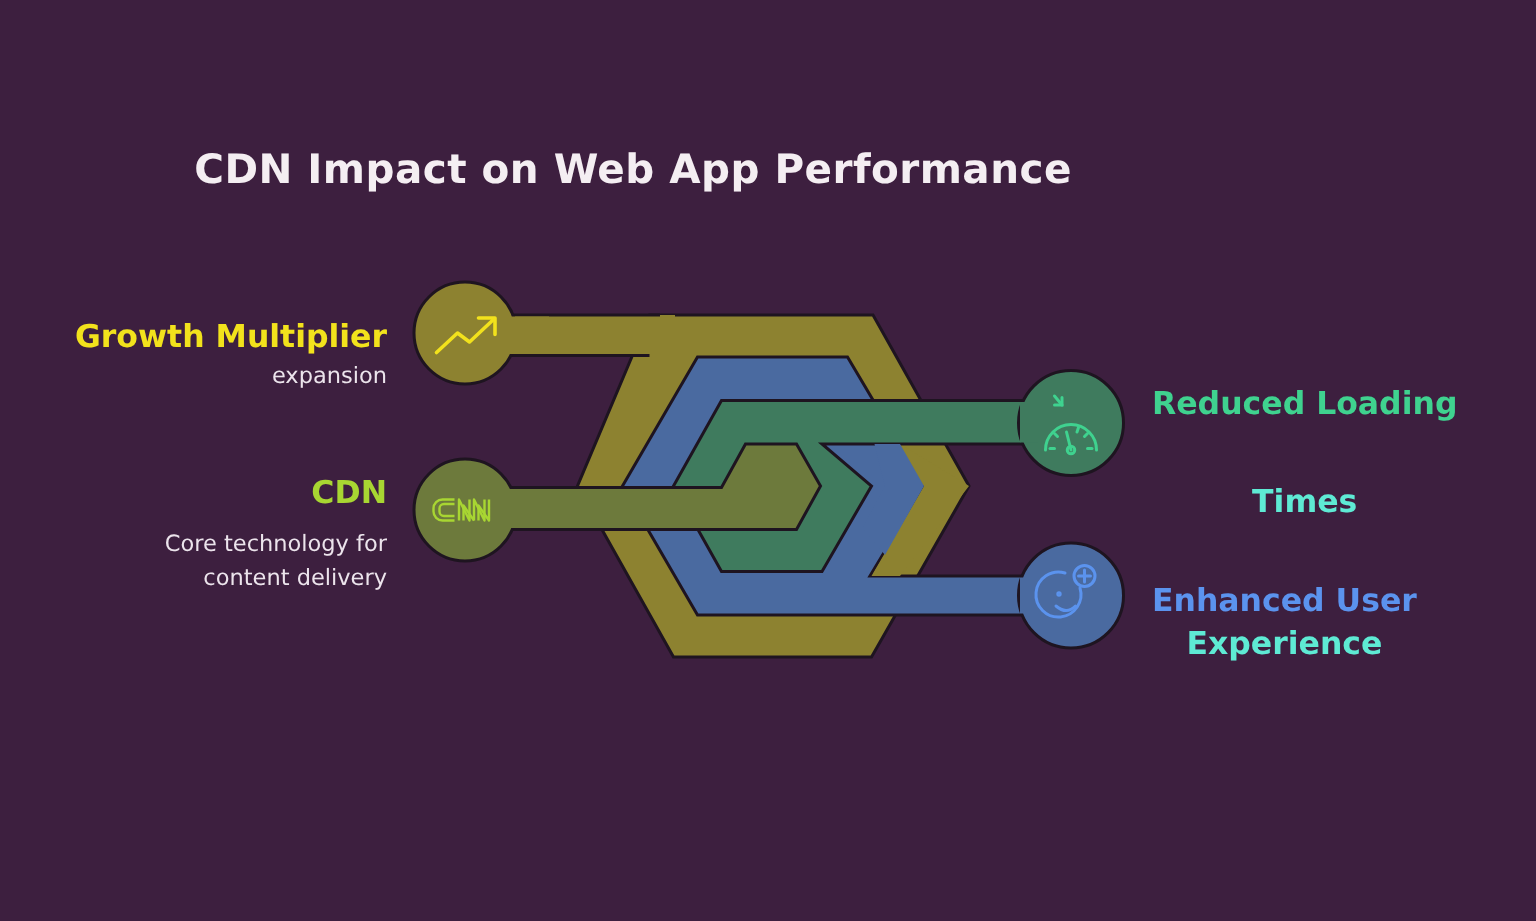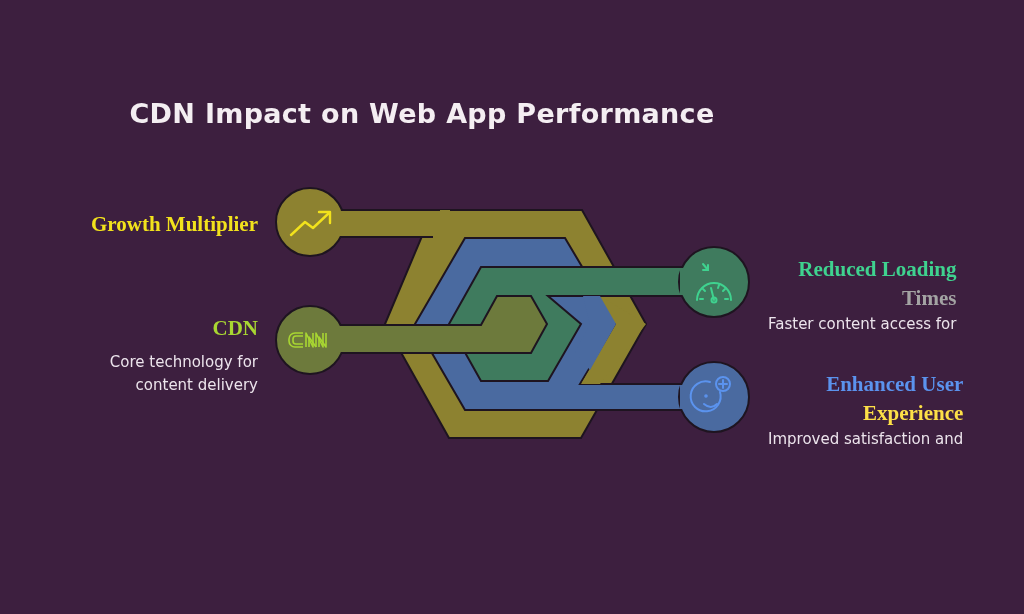--- a/index.html
+++ b/index.html
@@ -9,24 +9,24 @@
     font-family: "DejaVu Sans", sans-serif;
     position: relative;
   }
   .title {
     position: absolute; left: 0; top: 98px; width: 844px;
     text-align: center; color: #f4eef2;
     font-size: 27px; font-weight: bold; letter-spacing: 0.3px;
   }
   svg.diagram { position: absolute; left: 0; top: 0; }
   .label { position: absolute; }
-  .label .head { font-weight: bold; font-size: 21px; line-height: 29px; font-family: Liberation Serif, serif; }
+  .label .head { font-weight: bold; font-size: 21px; line-height: 29px; }
   .label .desc { color: #ece4ec; font-size: 15px; line-height: 23px; }
   .left { text-align: right; }
-  .right { text-align: right; }
+  .right { text-align: center; }
 </style>
 </head>
 <body>
 
 <div class="title">CDN Impact on Web App Performance</div>
 
 <svg class="diagram" width="1024" height="614" viewBox="0 0 1024 614">
   <g stroke="#1e1420" stroke-width="2" stroke-linejoin="miter">
 
     <g>
@@ -97,31 +97,30 @@
     <circle cx="723" cy="384" r="7"></circle>
     <line x1="723" y1="380" x2="723" y2="388"></line>
     <line x1="719" y1="384" x2="727" y2="384"></line>
     <circle cx="706" cy="396" r="0.8"></circle>
     <path d="M704 404 q7 6 13 0"></path>
   </g>
 </svg>
 
 <div class="label left" style="right:766px; top:210px;">
   <div class="head" style="color:#f2e21c;">Growth Multiplier</div>
+  <div class="desc">expansion</div>
 </div>
 
 <div class="label left" style="right:766px; top:314px;">
   <div class="head" style="color:#a8d632;">CDN</div>
   <div class="desc" style="margin-top:8px;">Core technology for</div>
   <div class="desc">content delivery</div>
 </div>
 
 <div class="label right" style="left:768px; top:255px;">
   <div class="head" style="color:#3fd28f;">Reduced Loading</div>
-  <div class="head" style="color:#a3a3a3;">Times</div>
-  <div class="desc">Faster content access for</div>
+  <div class="head" style="color:#5eead4;margin-top:36px;">Times</div>
 </div>
 
-<div class="label right" style="left:768px; top:370px;">
+<div class="label right" style="left:768px; top:386px;">
   <div class="head" style="color:#5b93ee;">Enhanced User</div>
-  <div class="head" style="color:#fde047;">Experience</div>
-  <div class="desc">Improved satisfaction and</div>
+  <div class="head" style="color:#5eead4;">Experience</div>
 </div>
 
 </body></html>

